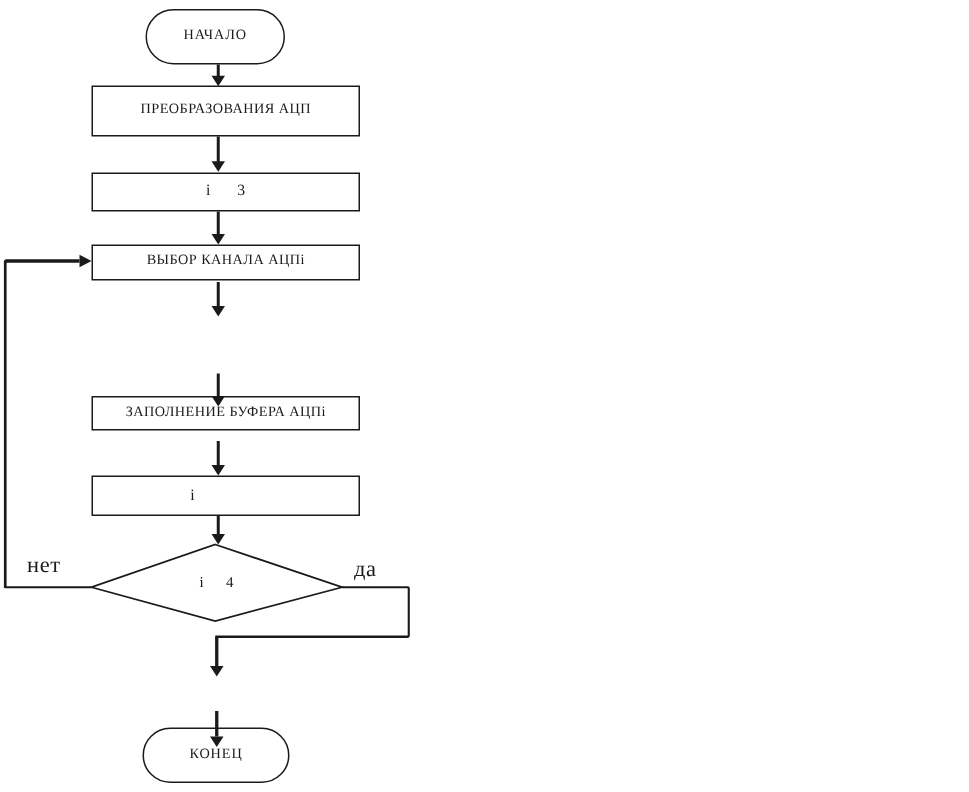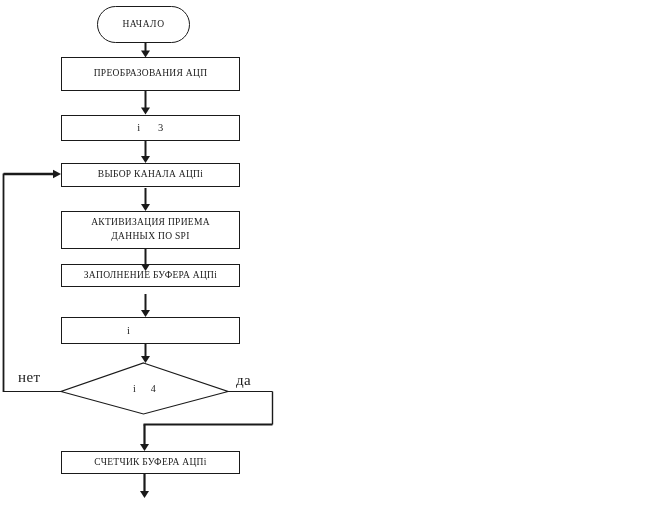--- a/index.html
+++ b/index.html
@@ -57,37 +57,33 @@
   </div>
 
   <div class="node rect" id="n-step2">
     <span class="pre">i      3</span>
   </div>
 
   <div class="node rect" id="n-step3">
     <span>ВЫБОР КАНАЛА АЦПi</span>
   </div>
 
-  <div class="node rect" id="n-step4">
-    <span>АКТИВИЗАЦИЯ ПРИЕМА</span>
-    <span>ДАННЫХ ПО SPI</span>
-  </div>
 
   <div class="node rect" id="n-step5">
     <span>ЗАПОЛНЕНИЕ БУФЕРА АЦПi</span>
   </div>
 
   <div class="node rect" id="n-step6">
     <span class="pre shift-left">i</span>
   </div>
 
-  <div class="node rect" id="n-step7">
-    <span>СЧЕТЧИК БУФЕРА АЦПi</span>
+
+  <div class="node oval" id="n-end">
+    <span class="pre">КОНЕЦ</span>
   </div>
-
 
   <svg class="wires" width="646" height="528" viewBox="0 0 646 528">
 
     <polygon class="diamond" points="143.5,363 228,391.5 143.5,414 61,391.5"></polygon>
 
     <g>
       <line x1="145.5" y1="43" x2="145.5" y2="51" stroke-width="2"></line>
       <polygon class="head" points="145.5,57.5 141,50.5 150,50.5"></polygon>
     </g>
     <g>

